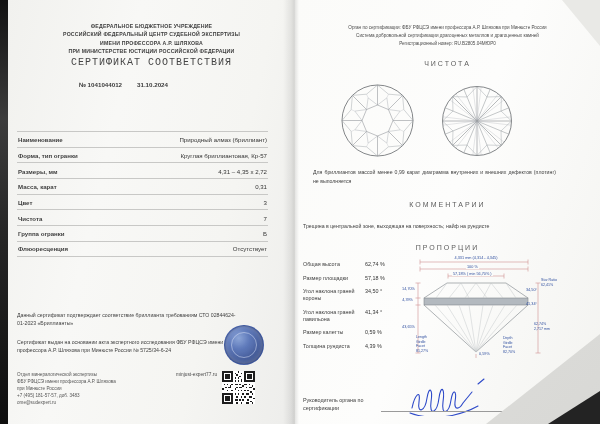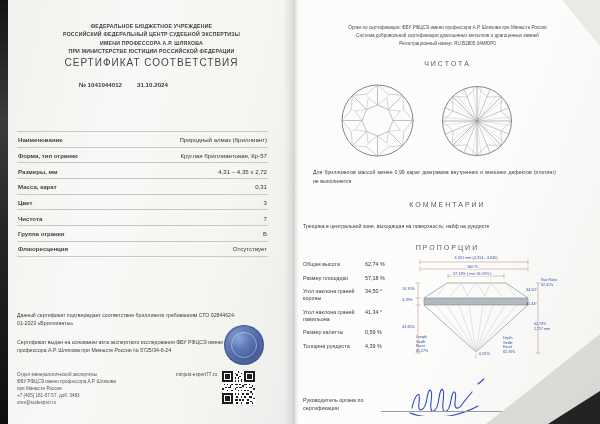--- a/index.html
+++ b/index.html
@@ -21,21 +21,21 @@
   .page-left{left:8px;top:0;width:287px;height:424px;
     background:linear-gradient(103deg,#f1f1ee 0%,#f8f8f6 35%,#f5f5f2 70%,#ededeb 100%);}
   .page-right{left:295px;top:0;width:305px;height:424px;
     background:linear-gradient(110deg,#fbfbf9 0%,#fdfdfc 50%,#f3f3f0 100%);}
   .fold{left:283px;top:0;width:20px;height:424px;pointer-events:none;
     background:linear-gradient(90deg,rgba(0,0,0,0) 0%,rgba(0,0,0,0.07) 40%,rgba(0,0,0,0.12) 55%,rgba(0,0,0,0) 80%);}
   
   .org-block{left:30px;top:22px;width:243px;text-align:center;font-size:5.2px;
     line-height:1.6;font-weight:700;color:#3d3d3d;letter-spacing:0.2px;}
   .cert-title{left:8px;top:57px;width:287px;text-align:center;font-size:10px;
-    letter-spacing:1px;color:#454545;}
+    letter-spacing:1px;color:#454545;font-family:Liberation Mono, monospace;}
   .cert-no{left:79px;top:81px;font-size:6.2px;font-weight:700;}
   .cert-date{left:137px;top:81px;font-size:6.2px;font-weight:700;}
   .spec-table{left:17px;top:131px;width:251px;}
   .spec-row{display:flex;justify-content:space-between;align-items:flex-end;
     height:15.7px;border-top:0.6px solid #c8c8c6;box-sizing:border-box;padding:3px 1px 3.5px 1px;}
   .spec-table .spec-row:last-child{border-bottom:0.6px solid #c8c8c6;}
   .spec-label{font-size:6.1px;font-weight:700;color:#3e3e3e;}
   .spec-value{font-size:6.1px;color:#343434;text-align:right;}
   .stmt{left:17px;width:226px;font-size:5.2px;line-height:1.55;color:#3e3e3e;}
   .stmt1{top:311px;} .stmt2{top:338px;}

